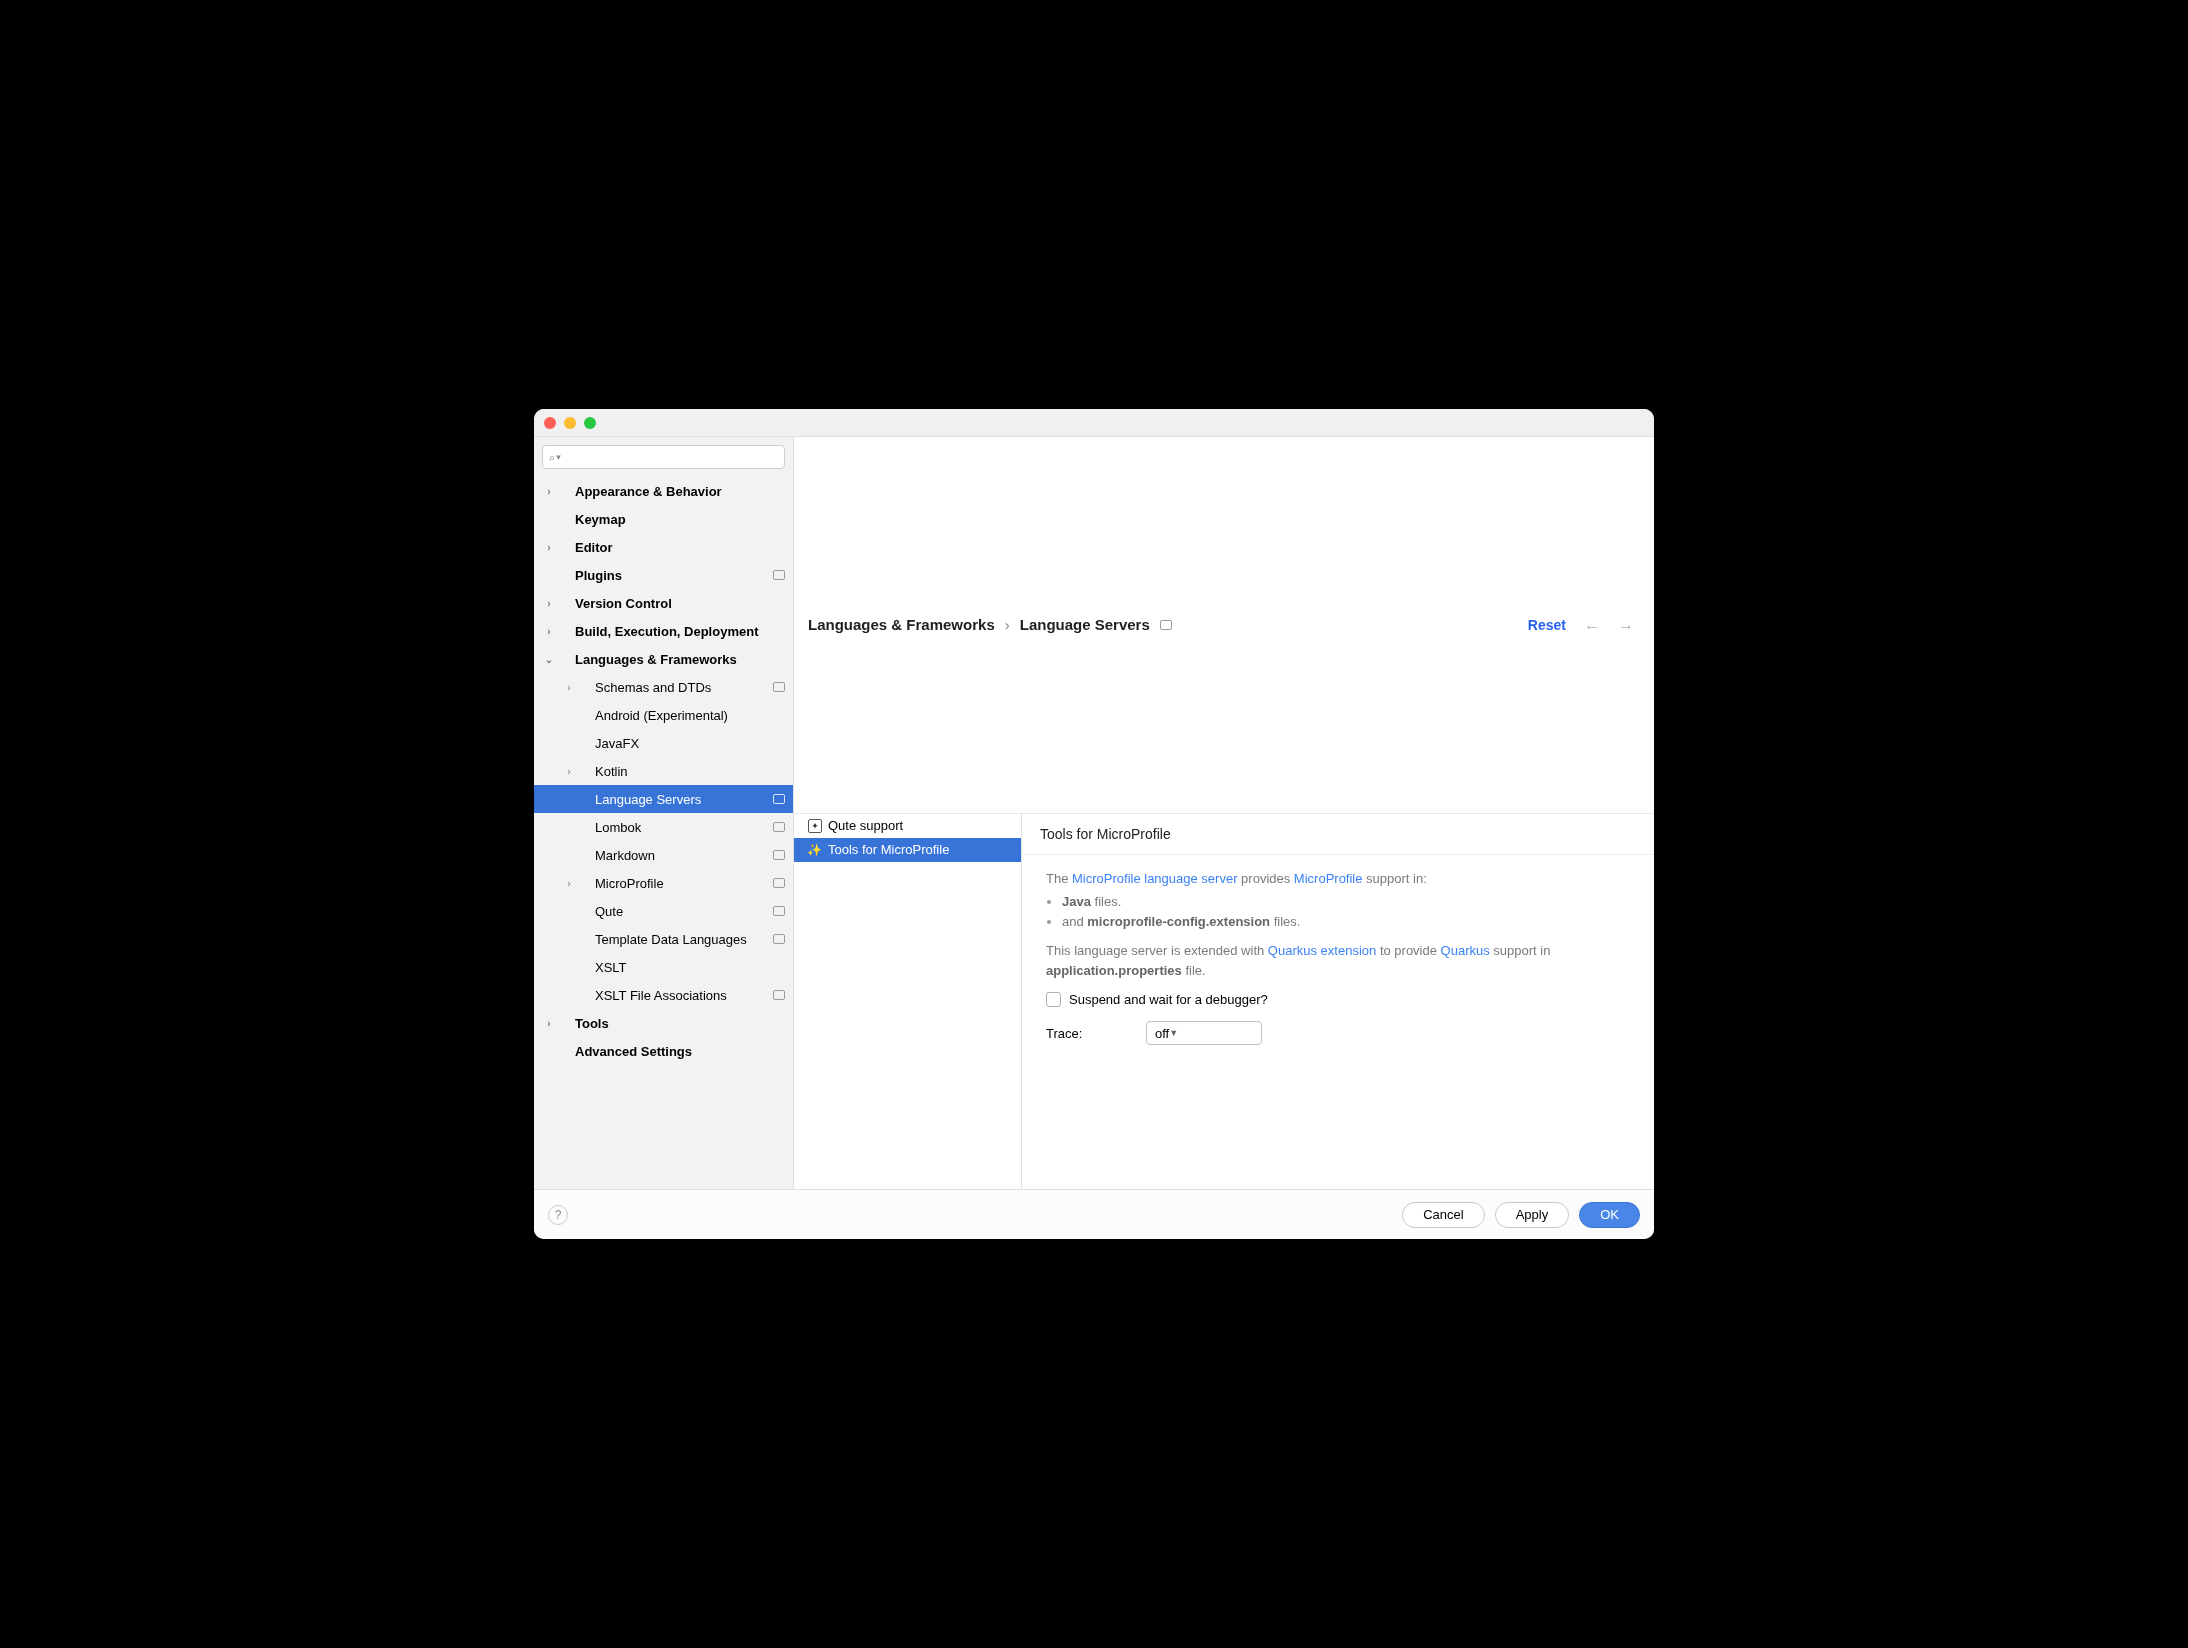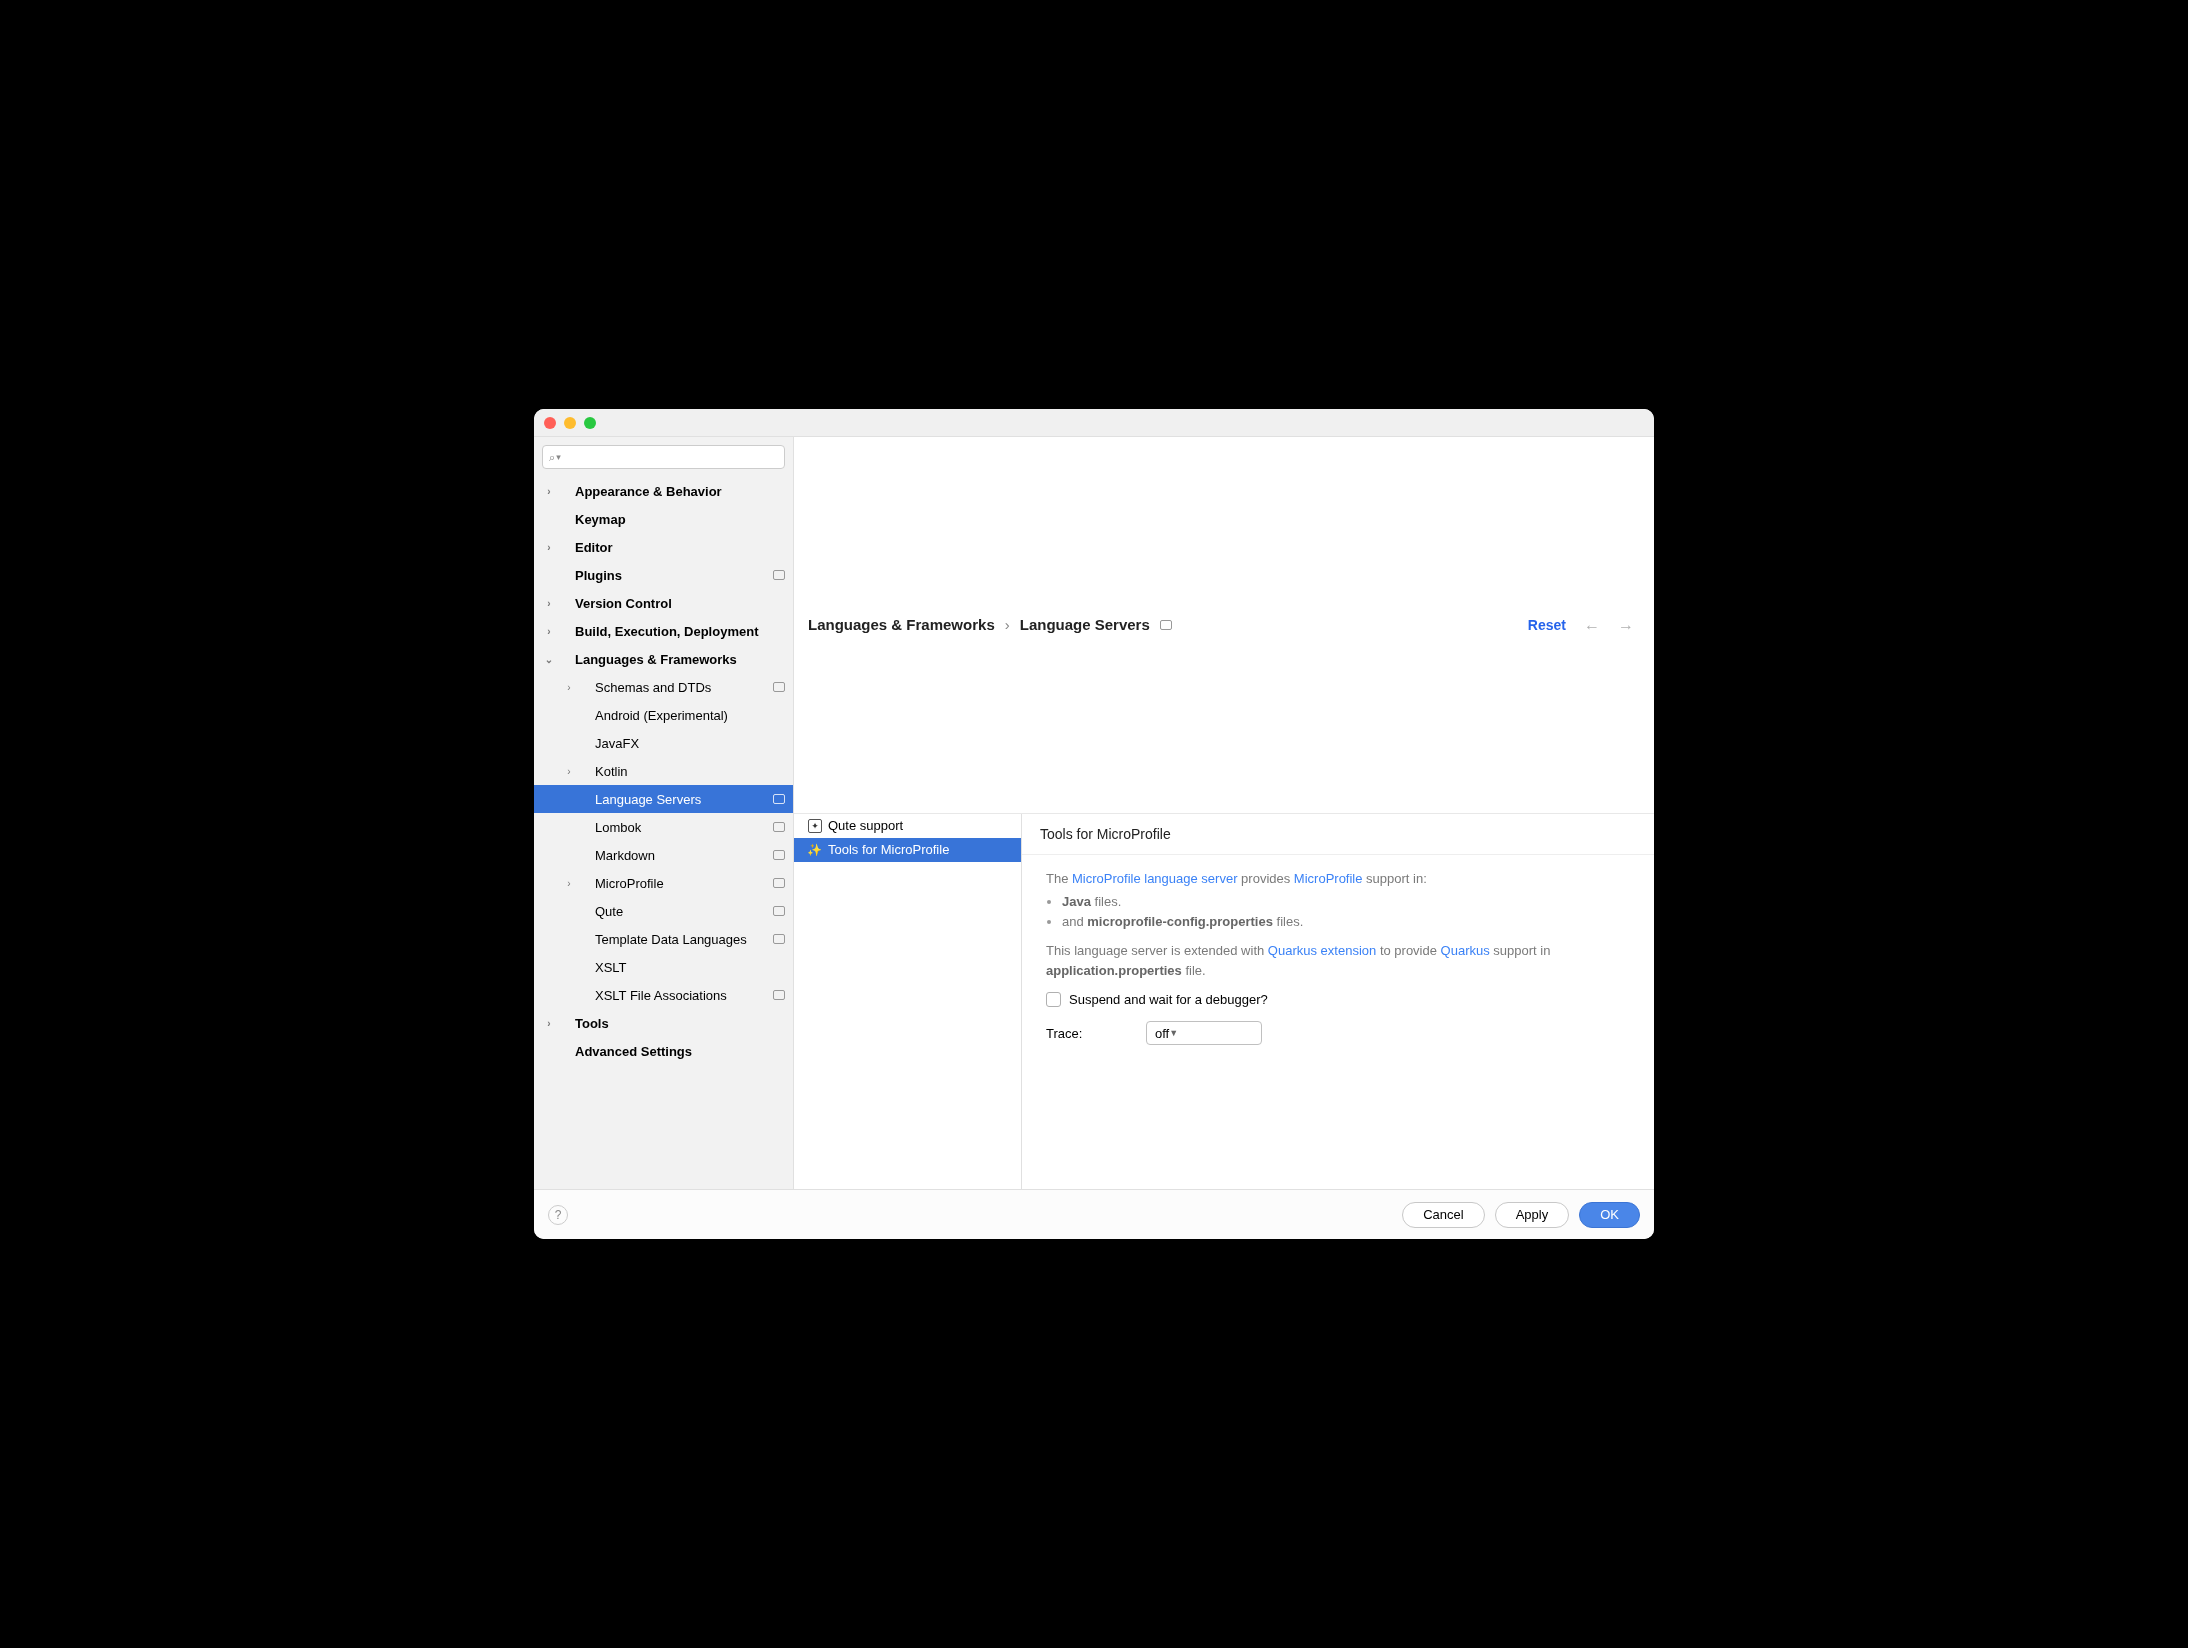--- a/index.html
+++ b/index.html
@@ -435,21 +435,21 @@
 
         <div class="main">
           <div class="section-title">Tools for MicroProfile</div>
 
           <div class="descr">
             <div>
               <span>The </span><a href="#">MicroProfile language server</a><span> provides </span><a href="#">MicroProfile</a><span> support in:</span>
             </div>
             <ul>
               <li><b>Java</b><span> files.</span></li>
-              <li><span>and </span><b>microprofile-config.properties</b><span> files.</span></li>
+              <li><span>and </span><b>microprofile-config.extension</b><span> files.</span></li>
             </ul>
             <div>
               <span>This language server is extended with </span><a href="#">Quarkus extension</a><span> to provide </span><a href="#">Quarkus</a><span> support in </span><b>application.properties</b><span> file.</span>
             </div>
           </div>
 
 
           <div class="checkbox-row">
             <div class="checkbox"></div>
             <span>Suspend and wait for a debugger?</span>

